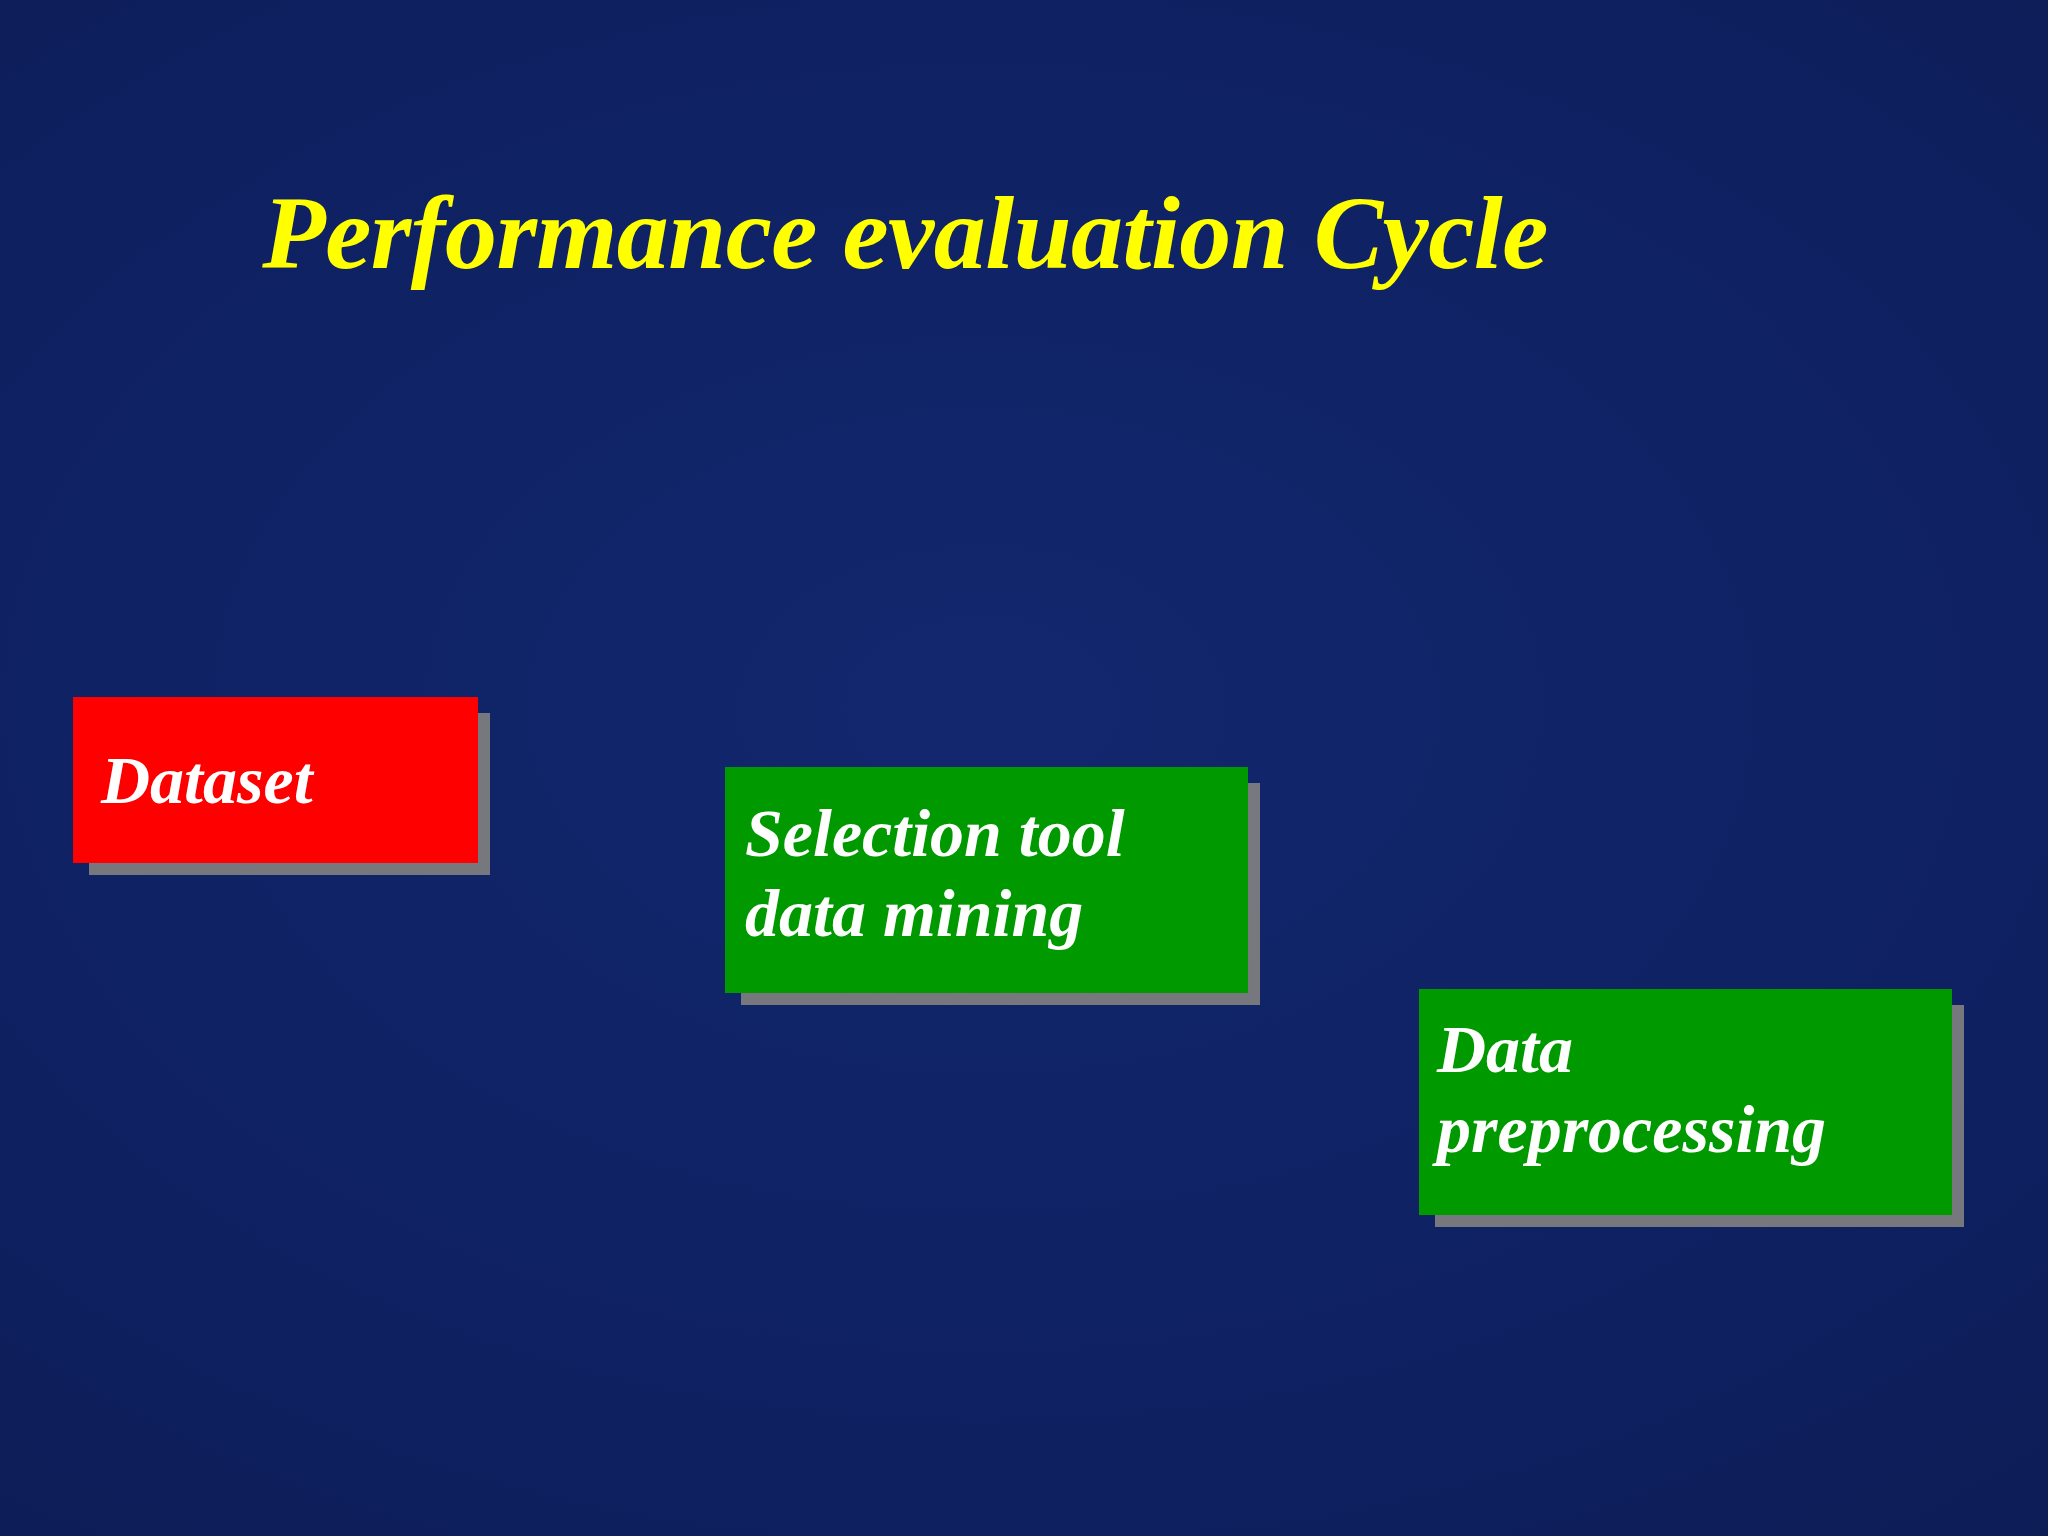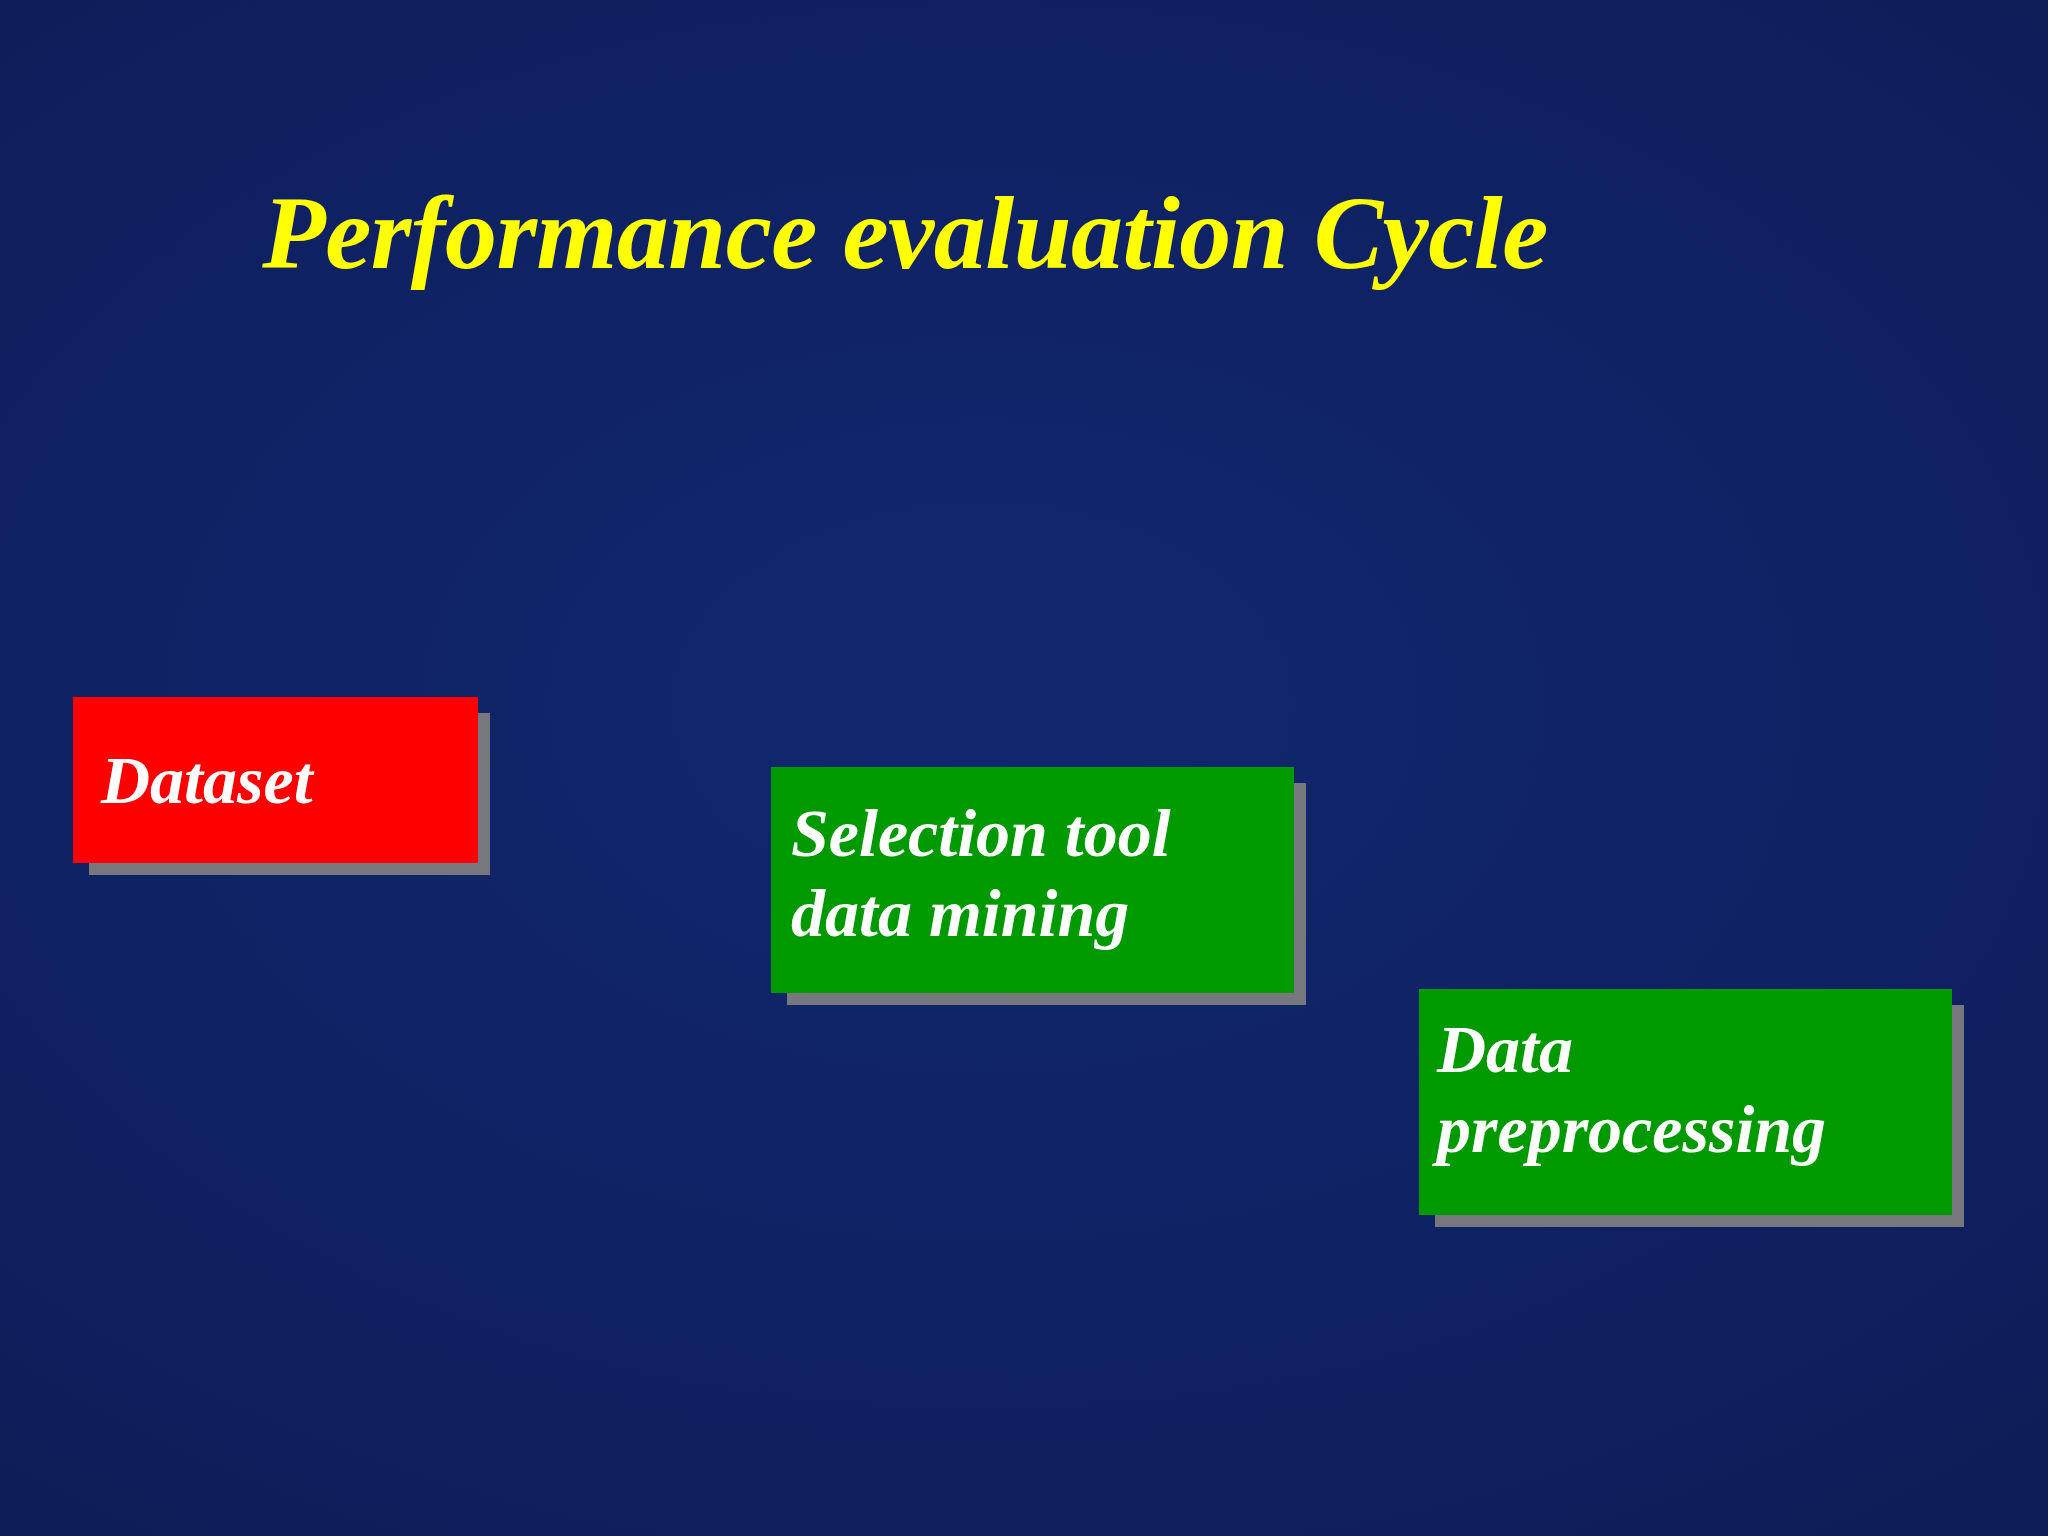--- a/index.html
+++ b/index.html
@@ -58,21 +58,21 @@
   .box-red   { background: #ff0000; }
 
   
   #box-dataset {
     left: 73px; top: 588px; width: 405px; height: 166px;
     padding: 0 0 0 28px;
     display: flex; align-items: center;
     font-size: 68px;
   }
   #box-selection {
-    left: 771px; top: 492px; width: 523px; height: 226px;
+    left: 725px; top: 492px; width: 523px; height: 226px;
     padding: 26px 0 0 20px;
     font-size: 68px;
   }
   #box-preprocessing {
     left: 1419px; top: 488px; width: 533px; height: 226px;
     padding: 20px 0 0 18px;
     font-size: 68px;
   }
 </style>
 </head>

